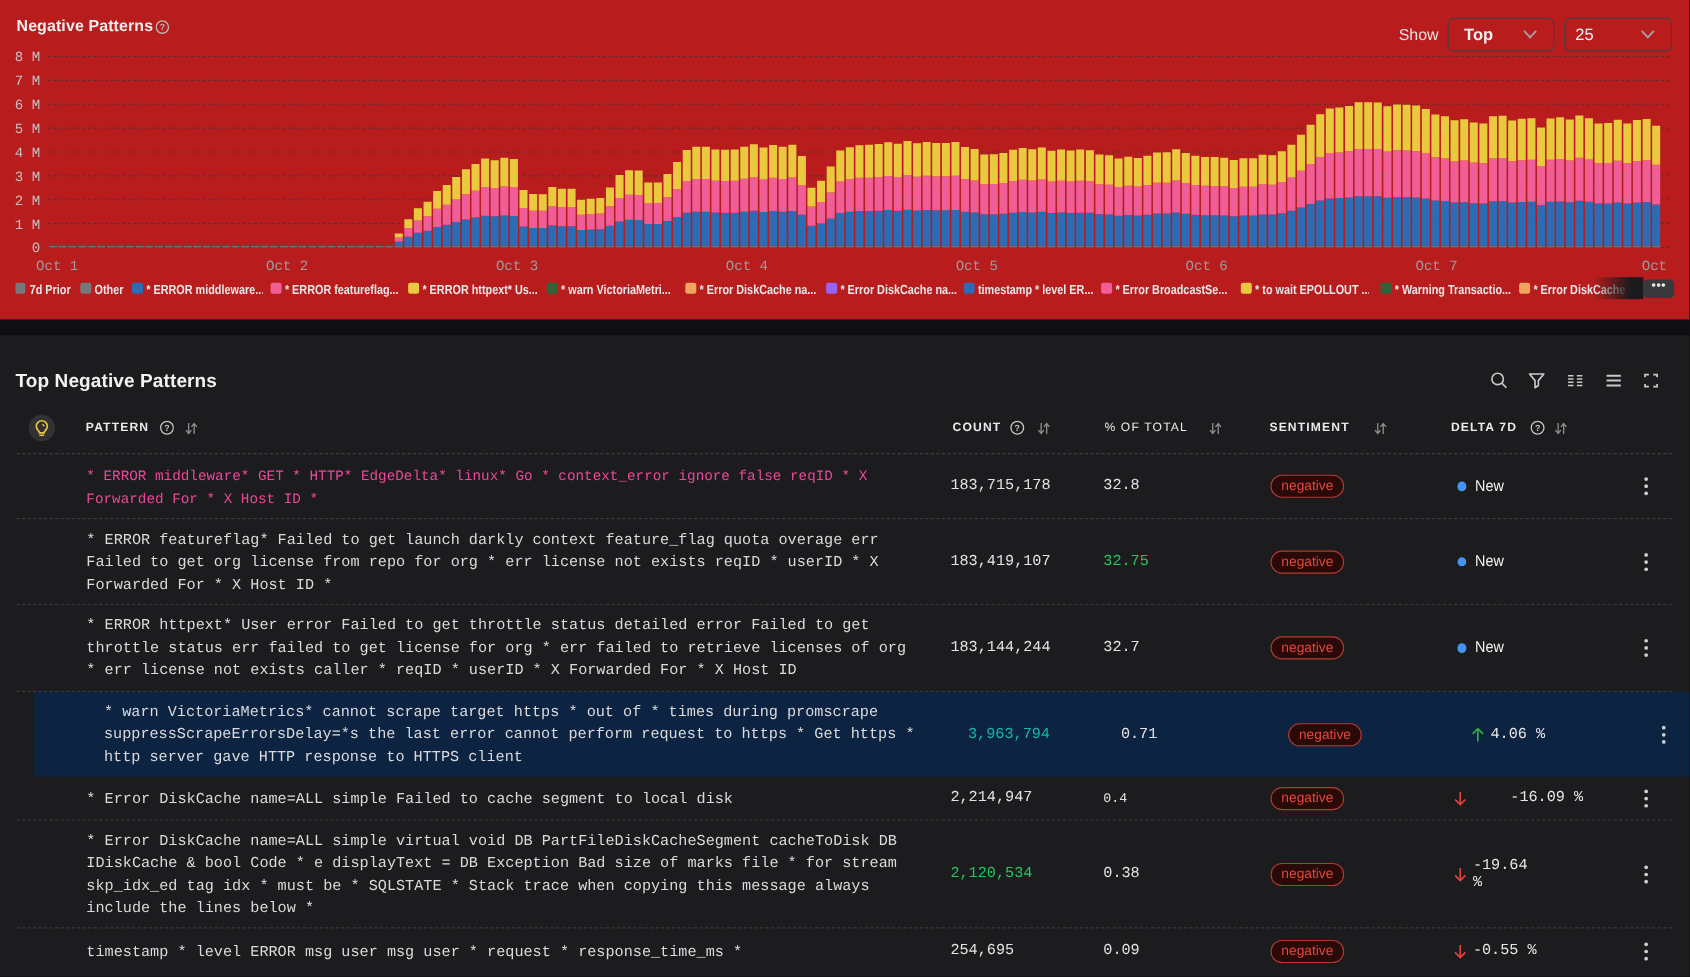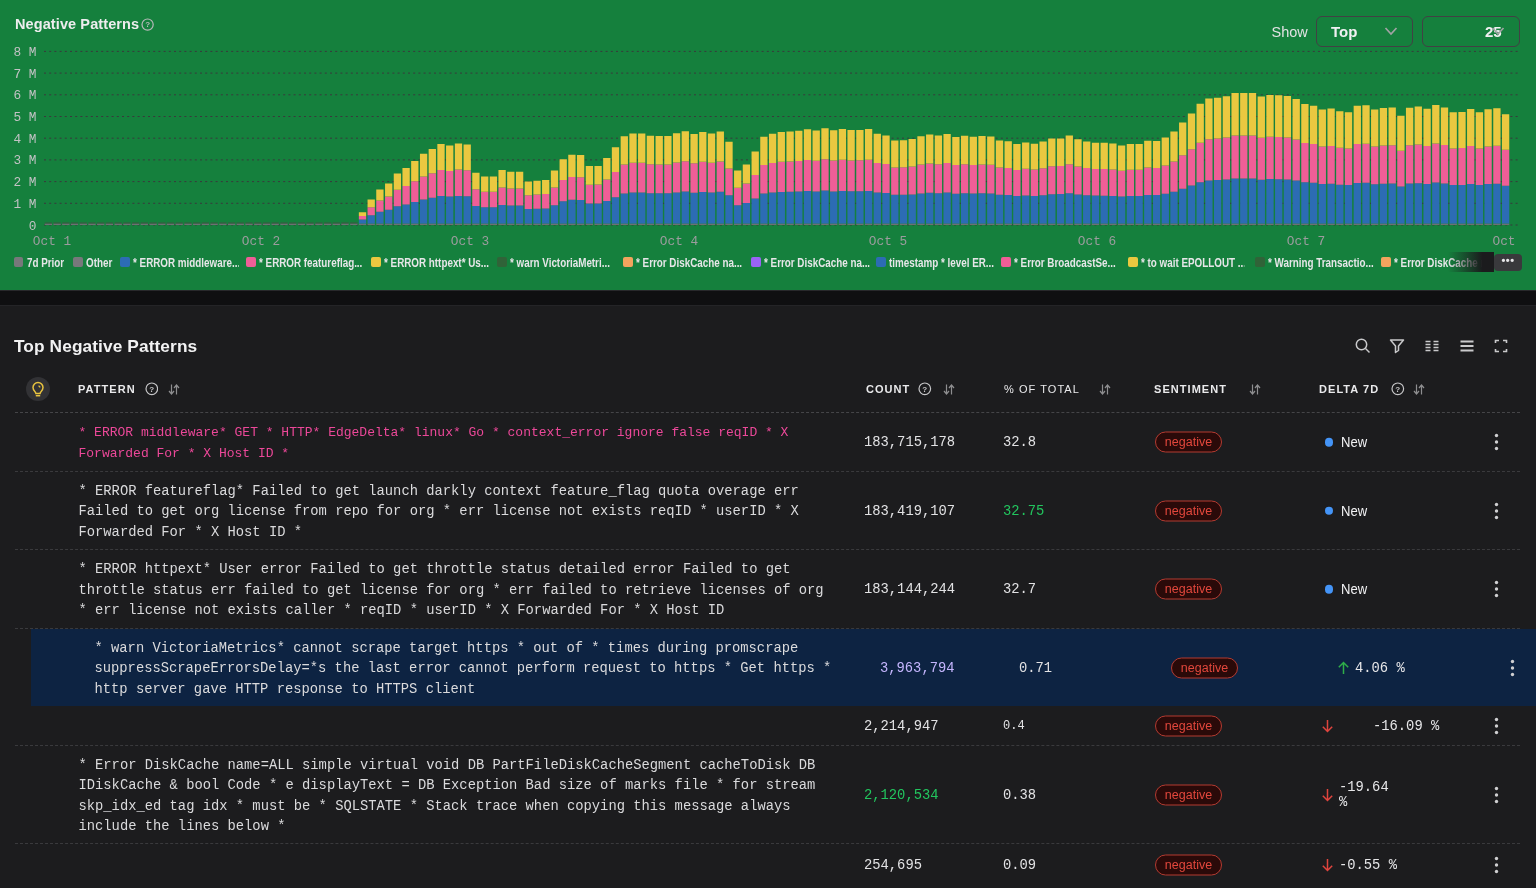--- a/index.html
+++ b/index.html
@@ -1,34 +1,34 @@
 <!DOCTYPE html>
 <html><head><meta charset="utf-8"><style>
 *{margin:0;padding:0;box-sizing:border-box}
 html,body{width:1536px;height:888px;overflow:hidden;background:#0f0f11}
 body{font-family:"Liberation Sans",sans-serif;position:relative}
 .mono{font-family:"Liberation Mono",monospace}
 .card{position:absolute;left:0;width:1536px}
 .abs{position:absolute}
 </style></head><body>
 
-<div class="card" style="top:0;height:290px;background:#15803d">
+<div class="card" style="top:0;height:290px;background:#b91c1c">
 <div class="abs" style="left:15px;top:16px;font-size:14.5px;font-weight:bold;color:#ededee;letter-spacing:0.1px">Negative Patterns</div>
 <svg style="position:absolute;left:140.9px;top:17.9px" width="13.2" height="13.2">
       <circle cx="6.6" cy="6.6" r="5.6" stroke="#b9b9bb" stroke-width="1.2" fill="none"></circle>
       <text x="6.6" y="9.48" text-anchor="middle" font-family="Liberation Sans" font-weight="bold" font-size="8" fill="#b9b9bb">?</text>
     </svg>
 <div class="abs" style="left:1271.5px;top:24px;font-size:14.5px;color:#e2e2e4">Show</div>
 <div class="abs" style="left:1316px;top:16px;width:97px;height:31px;border:1px solid #414144;border-radius:6px"></div>
 <div class="abs" style="left:1331px;top:23px;font-size:15px;font-weight:bold;color:#f0f0f2">Top</div>
 <svg class="abs" style="left:1384px;top:26px" width="14" height="10">
       <path d="M1.5 2l5.5 6 5.5-6" stroke="#a2a2a4" stroke-width="1.7" fill="none"></path>
     </svg>
 <div class="abs" style="left:1422px;top:16px;width:98px;height:31px;border:1px solid #414144;border-radius:6px"></div>
-<div class="abs" style="left:1485px;top:23px;font-size:15px;font-weight:bold;color:#f0f0f2">25</div>
+<div class="abs" style="left:1432px;top:23px;font-size:15px;font-weight:normal;color:#f0f0f2">25</div>
 <svg class="abs" style="left:1491px;top:26px" width="14" height="10">
       <path d="M1.5 2l5.5 6 5.5-6" stroke="#a2a2a4" stroke-width="1.7" fill="none"></path>
     </svg>
 <svg width="1536" height="250" style="position:absolute;left:0;top:0">
       <line x1="44" y1="225.0" x2="1520" y2="225.0" stroke="#39393c" stroke-width="1" stroke-dasharray="2 3.2"></line>
       <line x1="44" y1="203.3" x2="1520" y2="203.3" stroke="#39393c" stroke-width="1" stroke-dasharray="2 3.2"></line>
       <line x1="44" y1="181.6" x2="1520" y2="181.6" stroke="#39393c" stroke-width="1" stroke-dasharray="2 3.2"></line>
       <line x1="44" y1="159.9" x2="1520" y2="159.9" stroke="#39393c" stroke-width="1" stroke-dasharray="2 3.2"></line>
       <line x1="44" y1="138.2" x2="1520" y2="138.2" stroke="#39393c" stroke-width="1" stroke-dasharray="2 3.2"></line>
       <line x1="44" y1="116.5" x2="1520" y2="116.5" stroke="#39393c" stroke-width="1" stroke-dasharray="2 3.2"></line>
@@ -192,37 +192,38 @@
 <div class="abs" style="left:1340.5px;top:50%;transform:translateY(-50%) scaleX(0.92);transform-origin:left center;font-size:14.2px;color:#f2f2f4">New</div>
 <svg class="abs" style="left:1492.5px;top:50%;transform:translateY(-50%)" width="7" height="19">
 <circle cx="3.5" cy="3" r="1.7" fill="#cfcfd1"></circle>
         <circle cx="3.5" cy="9.5" r="1.7" fill="#cfcfd1"></circle>
         <circle cx="3.5" cy="16" r="1.7" fill="#cfcfd1"></circle>
       </svg>
 </div>
 <div class="abs" style="left:16px;top:323px;width:1536px;height:77px">
 <div class="abs" style="left:15px;top:0;width:1505px;height:77px;background:#0d2342;"></div>
 <div class="abs mono" style="left:78.5px;top:50%;transform:translateY(calc(-50% + 2px));font-size:13.8px;line-height:20.6px;color:#dadadc;white-space:nowrap">* warn VictoriaMetrics* cannot scrape target https * out of * times during promscrape<br>suppressScrapeErrorsDelay=*s the last error cannot perform request to https * Get https *<br>http server gave HTTP response to HTTPS client</div>
-<div class="abs mono" style="left:864px;top:50%;transform:translateY(-50%);font-size:13.8px;color:#c4b5fd">3,963,794</div>
+<div class="abs mono" style="left:864px;top:50%;transform:translateY(-50%);font-size:13.8px;color:#14b8a6">3,963,794</div>
 <div class="abs mono" style="left:1003px;top:50%;transform:translateY(-50%);font-size:13.8px;color:#e2e2e4">0.71</div>
 <div class="abs" style="left:1155px;top:50%;transform:translateY(-50%);width:67px;height:21px;border:1px solid #b43a30;border-radius:11px;background:#2a0a09;color:#e2473c;font-size:12.5px;text-align:center;line-height:19.5px">negative</div>
 <svg class="abs" style="left:1321px;top:50%;transform:translateY(-50%)" width="13" height="14">
         <g stroke="#2fae49" stroke-width="1.5" fill="none">
           <path d="M6.5 13V1.5M1.8 6.2L6.5 1.5l4.7 4.7"></path>
         </g>
       </svg>
 <div class="abs mono" style="left:1339px;top:50%;transform:translateY(-50%);font-size:13.8px;color:#e6e6e8">4.06 %</div>
 <svg class="abs" style="left:1492.5px;top:50%;transform:translateY(-50%)" width="7" height="19">
 <circle cx="3.5" cy="3" r="1.7" fill="#cfcfd1"></circle>
         <circle cx="3.5" cy="9.5" r="1.7" fill="#cfcfd1"></circle>
         <circle cx="3.5" cy="16" r="1.7" fill="#cfcfd1"></circle>
       </svg>
 </div>
 <div class="abs" style="left:0;top:400px;width:1536px;height:39.5px">
 <div class="abs" style="left:15px;top:0;width:1505px;height:39.5px;border-bottom:1px dashed #3a3a3d;"></div>
+<div class="abs mono" style="left:78.5px;top:50%;transform:translateY(calc(-50% + 2px));font-size:13.8px;line-height:20.6px;color:#dadadc;white-space:nowrap">* Error DiskCache name=ALL simple Failed to cache segment to local disk</div>
 <div class="abs mono" style="left:864px;top:50%;transform:translateY(-50%);font-size:13.8px;color:#e2e2e4">2,214,947</div>
 <div class="abs mono" style="left:1003px;top:50%;transform:translateY(-50%);font-size:12px;color:#e2e2e4">0.4</div>
 <div class="abs" style="left:1155px;top:50%;transform:translateY(-50%);width:67px;height:21px;border:1px solid #b43a30;border-radius:11px;background:#2a0a09;color:#e2473c;font-size:12.5px;text-align:center;line-height:19.5px">negative</div>
 <svg class="abs" style="left:1321px;top:50%;transform:translateY(-50%)" width="13" height="14">
         <g stroke="#e0443e" stroke-width="1.5" fill="none">
           <path d="M6.5 1v11.5M1.8 7.8l4.7 4.7 4.7-4.7"></path>
         </g>
       </svg>
 <div class="abs mono" style="left:1373px;top:50%;transform:translateY(-50%);font-size:13.8px;color:#e6e6e8">-16.09 %</div>
 <svg class="abs" style="left:1492.5px;top:50%;transform:translateY(-50%)" width="7" height="19">
@@ -244,20 +245,21 @@
       </svg>
 <div class="abs mono" style="left:1339px;top:50%;transform:translateY(-50%);font-size:13.8px;color:#e6e6e8">-19.64 %</div>
 <svg class="abs" style="left:1492.5px;top:50%;transform:translateY(-50%)" width="7" height="19">
 <circle cx="3.5" cy="3" r="1.7" fill="#cfcfd1"></circle>
         <circle cx="3.5" cy="9.5" r="1.7" fill="#cfcfd1"></circle>
         <circle cx="3.5" cy="16" r="1.7" fill="#cfcfd1"></circle>
       </svg>
 </div>
 <div class="abs" style="left:0;top:539px;width:1536px;height:39.5px">
 <div class="abs" style="left:15px;top:0;width:1505px;height:39.5px;"></div>
+<div class="abs mono" style="left:78.5px;top:50%;transform:translateY(calc(-50% + 2px));font-size:13.8px;line-height:20.6px;color:#dadadc;white-space:nowrap">timestamp * level ERROR msg user msg user * request * response_time_ms *</div>
 <div class="abs mono" style="left:864px;top:50%;transform:translateY(-50%);font-size:13.8px;color:#e2e2e4">254,695</div>
 <div class="abs mono" style="left:1003px;top:50%;transform:translateY(-50%);font-size:13.8px;color:#e2e2e4">0.09</div>
 <div class="abs" style="left:1155px;top:50%;transform:translateY(-50%);width:67px;height:21px;border:1px solid #b43a30;border-radius:11px;background:#2a0a09;color:#e2473c;font-size:12.5px;text-align:center;line-height:19.5px">negative</div>
 <svg class="abs" style="left:1321px;top:50%;transform:translateY(-50%)" width="13" height="14">
         <g stroke="#e0443e" stroke-width="1.5" fill="none">
           <path d="M6.5 1v11.5M1.8 7.8l4.7 4.7 4.7-4.7"></path>
         </g>
       </svg>
 <div class="abs mono" style="left:1339px;top:50%;transform:translateY(-50%);font-size:13.8px;color:#e6e6e8">-0.55 %</div>
 <svg class="abs" style="left:1492.5px;top:50%;transform:translateY(-50%)" width="7" height="19">

